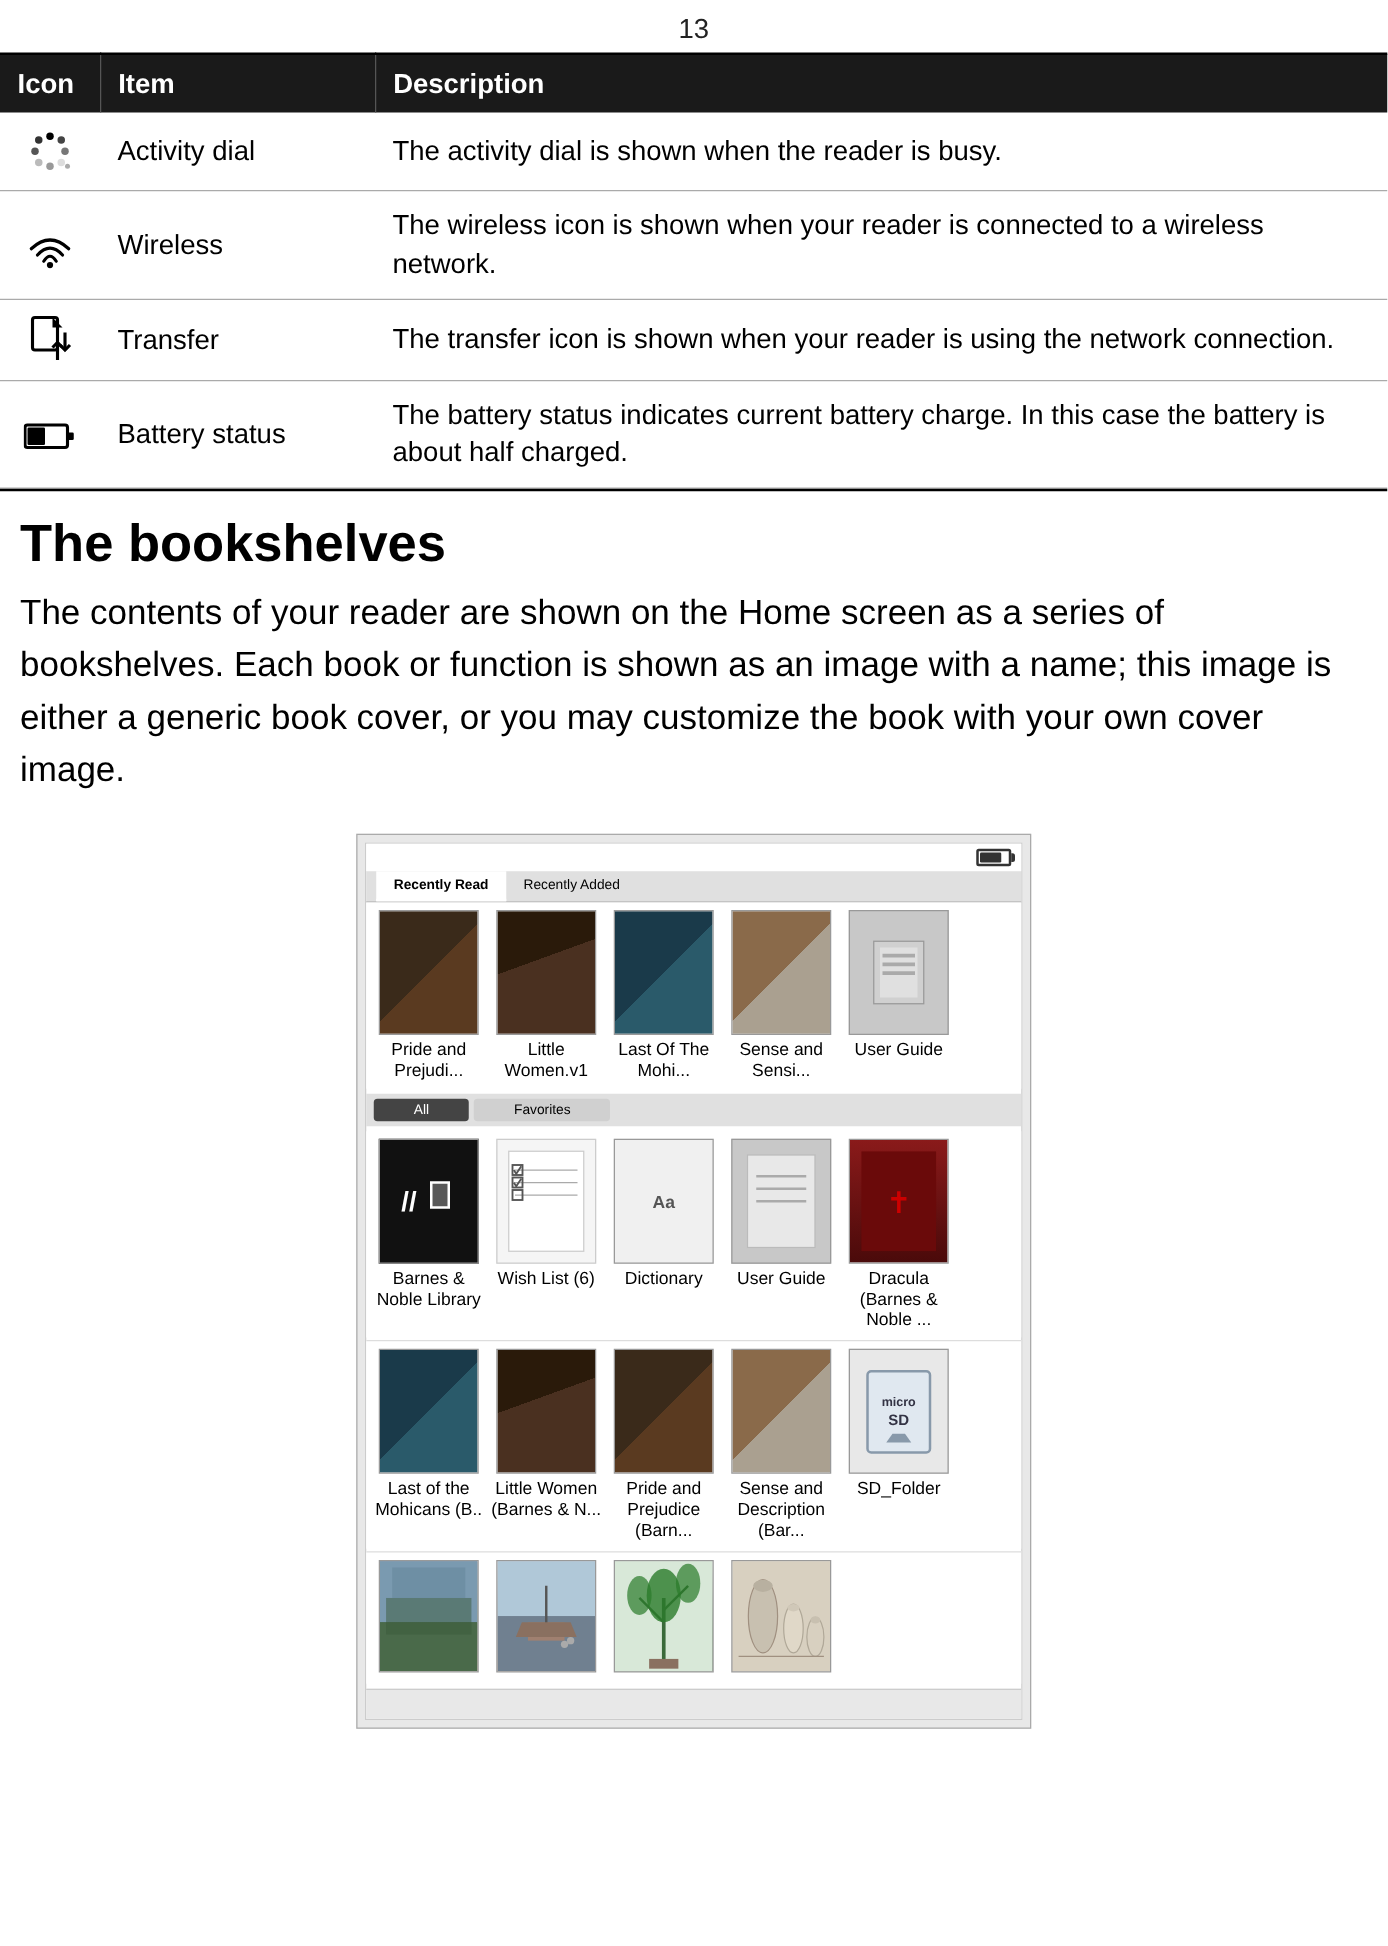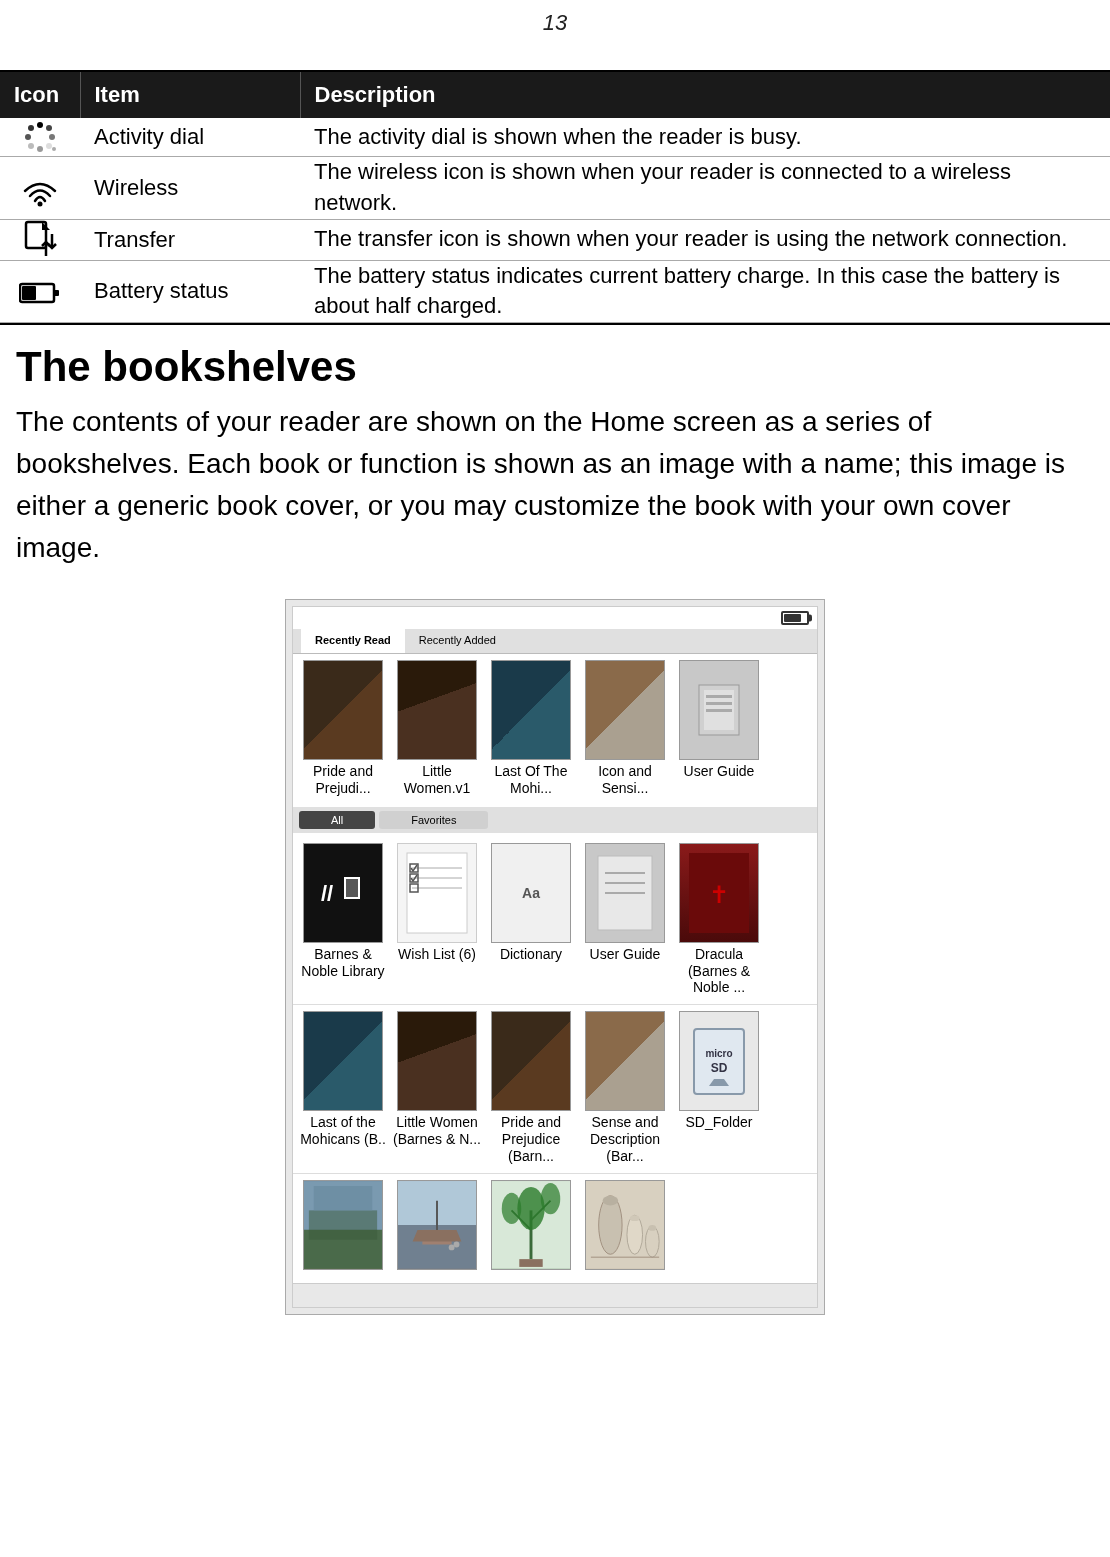--- a/index.html
+++ b/index.html
@@ -11,43 +11,41 @@
       padding: 0;
       color: #000;
     }
 
     
     .page-number {
       text-align: center;
       font-size: 22px;
       padding: 10px 0 6px 0;
       color: #222;
-      font-style: italic;
     }
 
     
     .icon-table {
       width: 100%;
       border-collapse: collapse;
       border-top: 2px solid #000;
-      margin-top: 28px;
     }
     .icon-table thead tr th {
       background: #1a1a1a;
       color: #fff;
       font-size: 22px;
       font-weight: bold;
       padding: 10px 14px;
       text-align: left;
       border-right: 1px solid #555;
     }
     .icon-table thead tr th:last-child { border-right: none; }
 
     .icon-table tbody tr td {
-      padding: 0 14px;
+      padding: 12px 14px;
       vertical-align: middle;
       border-bottom: 1px solid #aaa;
       font-size: 21px;
     }
     .icon-table tbody tr td:first-child {
       width: 80px;
       text-align: center;
       font-size: 28px;
     }
     .icon-table tbody tr td:nth-child(2) {
@@ -378,21 +376,21 @@
         <div class="book-item">
           <div class="book-cover cover-women"></div>
           <div class="book-title">Little Women.v1</div>
         </div>
         <div class="book-item">
           <div class="book-cover cover-mohicans"></div>
           <div class="book-title">Last Of The Mohi...</div>
         </div>
         <div class="book-item">
           <div class="book-cover cover-sense"></div>
-          <div class="book-title">Icon and Sensi...</div>
+          <div class="book-title">Sense and Sensi...</div>
         </div>
         <div class="book-item">
           <div class="book-cover cover-guide">
             <svg width="50" height="60" viewBox="0 0 50 60">
               <rect x="5" y="5" width="40" height="50" fill="#d0d0d0" stroke="#999" stroke-width="1"></rect>
               <rect x="10" y="10" width="30" height="40" fill="#e0e0e0"></rect>
               <rect x="12" y="15" width="26" height="3" fill="#aaa"></rect>
               <rect x="12" y="22" width="26" height="3" fill="#aaa"></rect>
               <rect x="12" y="29" width="26" height="3" fill="#aaa"></rect>
             </svg>

